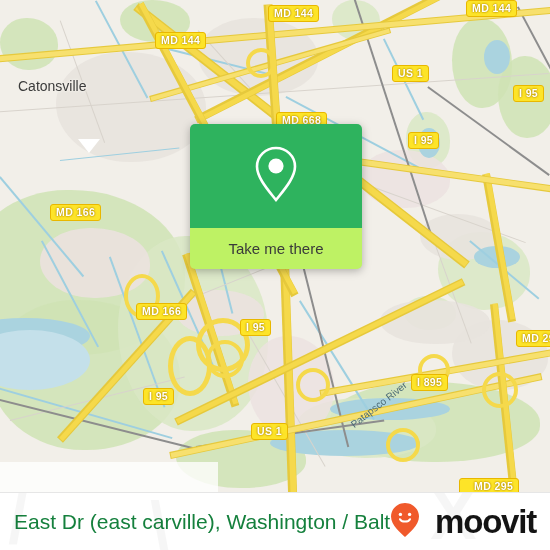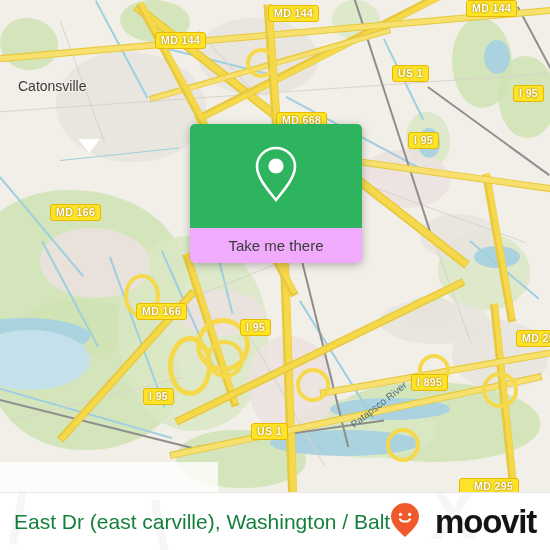--- a/index.html
+++ b/index.html
@@ -93,22 +93,22 @@
   }
   #popup-head {
     background: #2eb35e;
     height: 104px;
     border-radius: 5px 5px 0 0;
     display: flex;
     align-items: center;
     justify-content: center;
   }
   #popup-body {
-    background: #f0abfc;
-    height: 35px;
+    background: #bef264;
+    height: 41px;
     border-radius: 0 0 5px 5px;
     display: flex;
     align-items: center;
     justify-content: center;
   }
   #popup-label {
     color: #3a3a3a;
     font-size: 15px;
   }
   #popup-tail {

